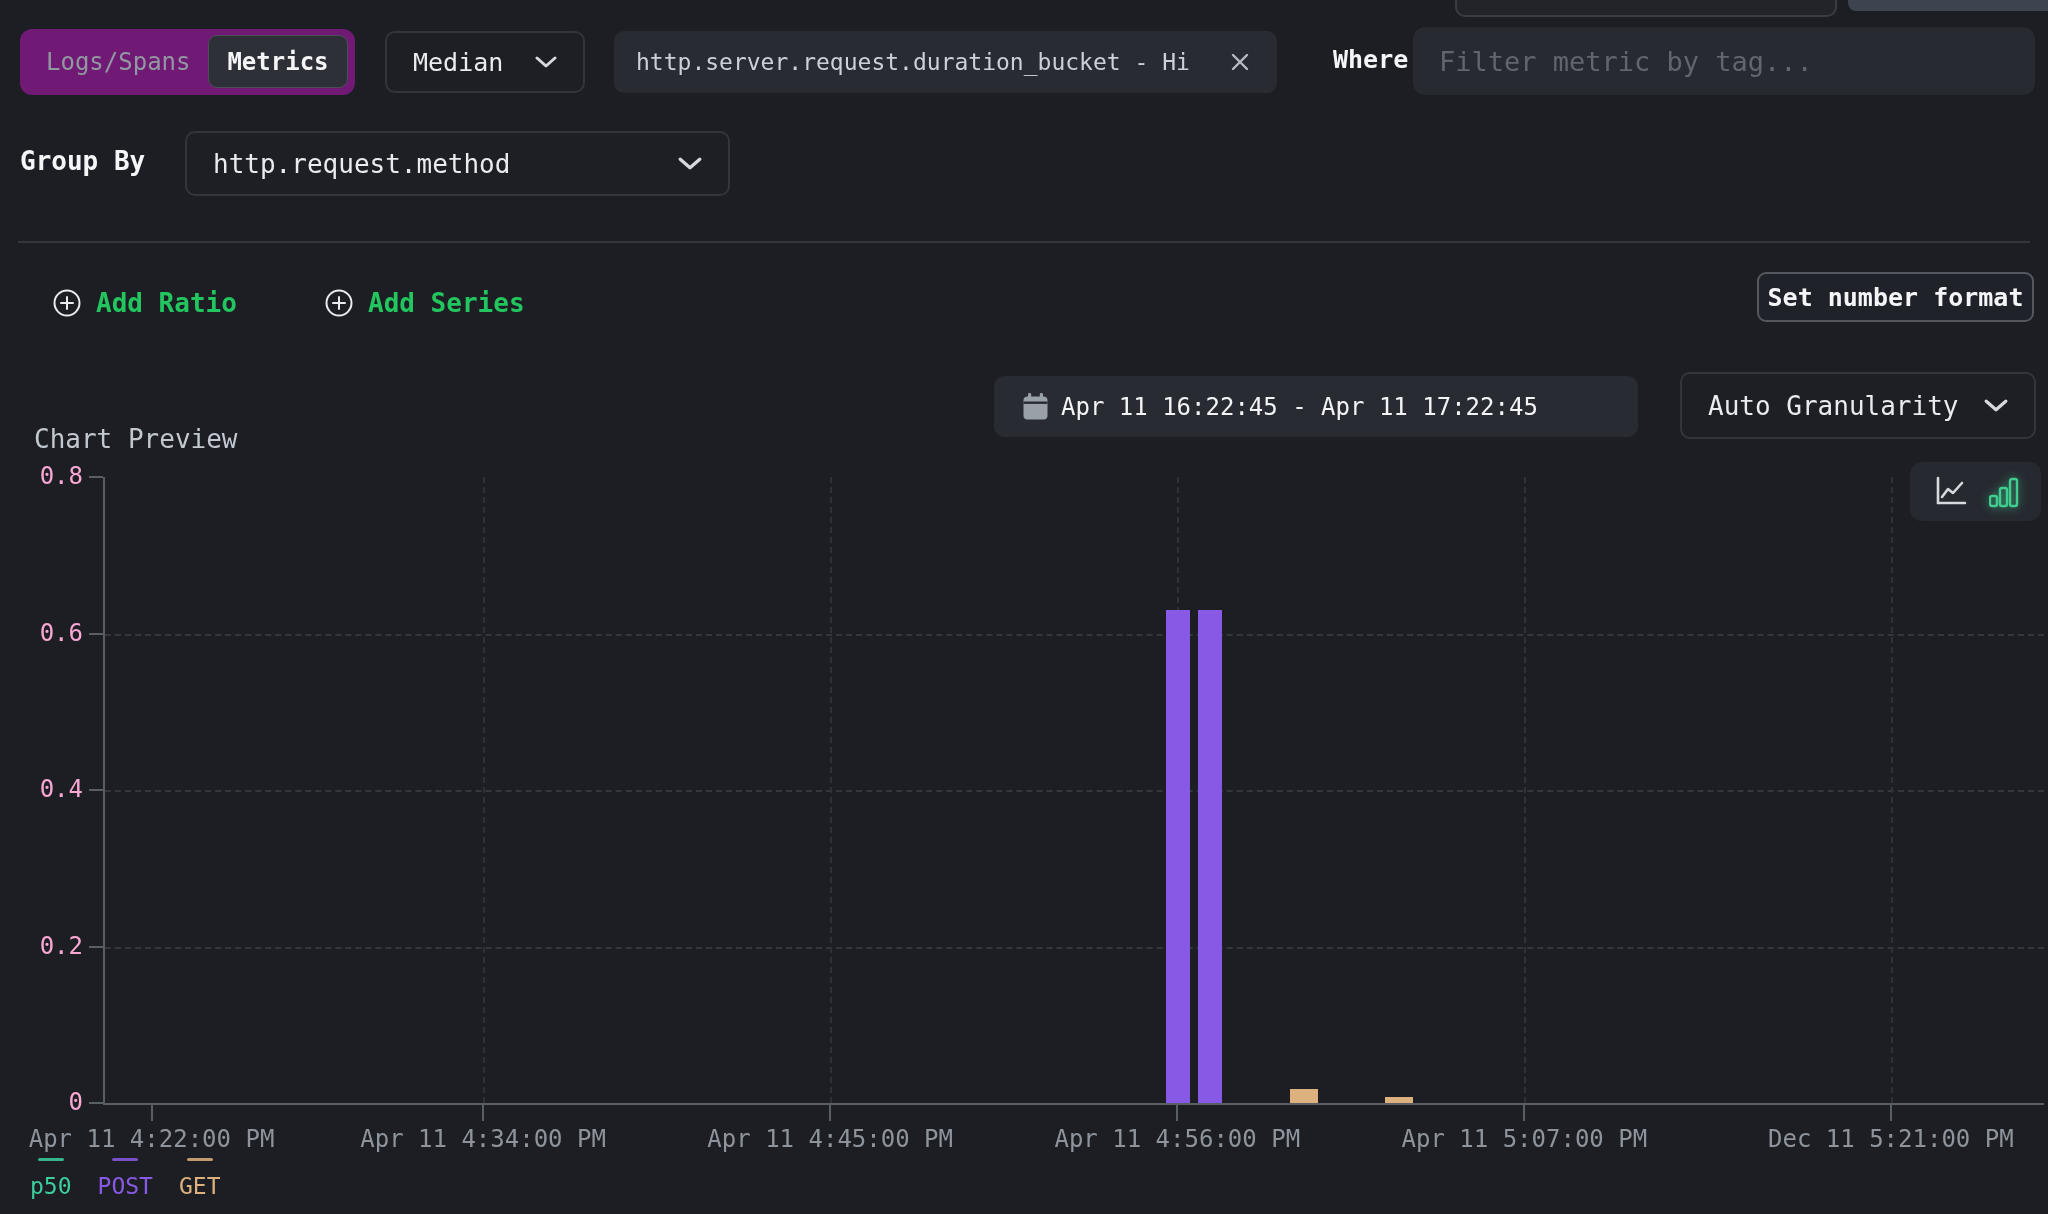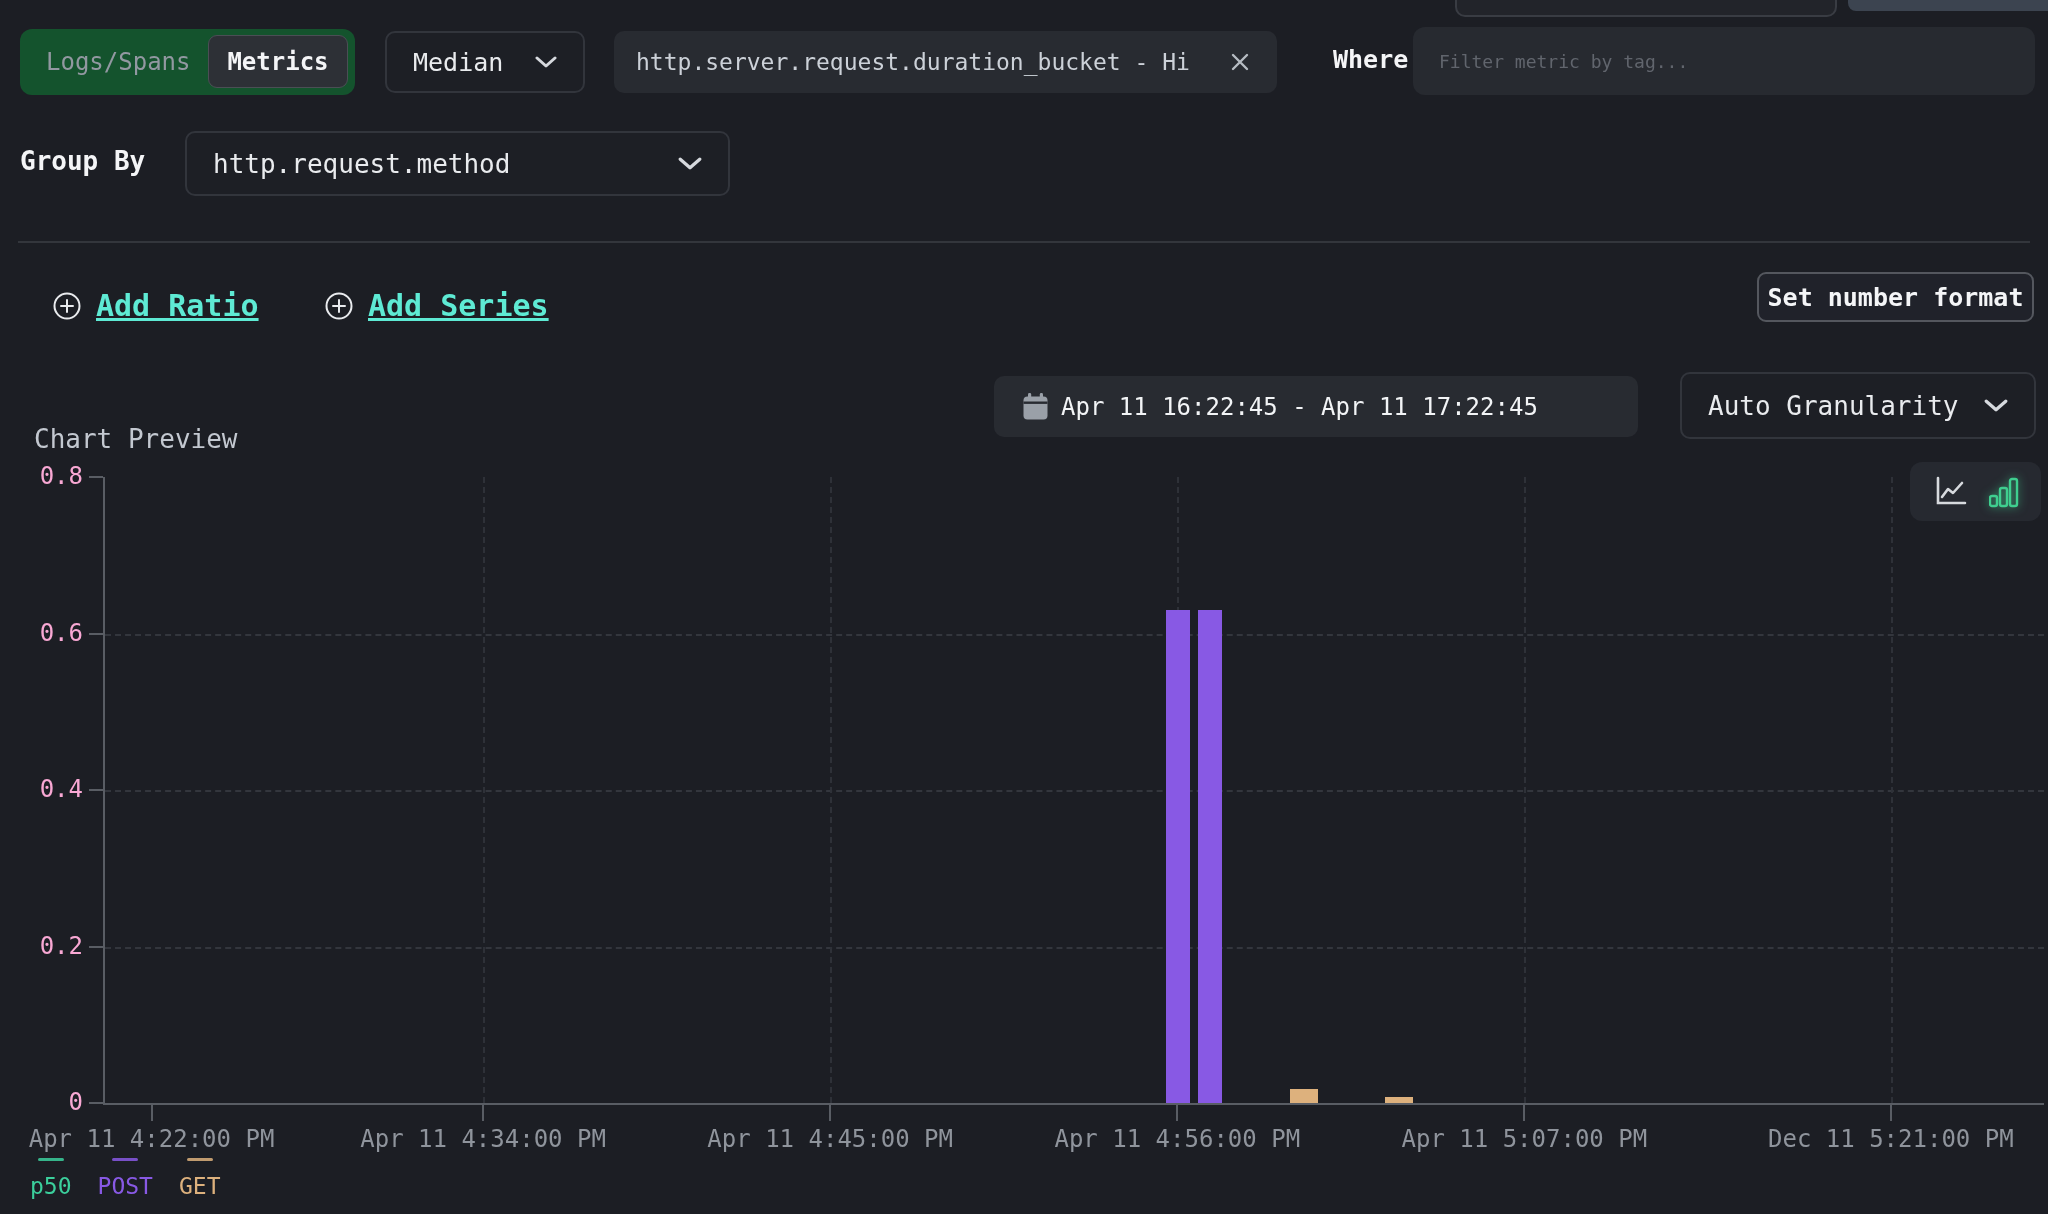--- a/index.html
+++ b/index.html
@@ -10,21 +10,21 @@
     color:#e9ebee;
   }
   .abs{position:absolute;}
   .row{display:flex;align-items:center;}
 
   
   .cutoff-input{left:1455px;top:-44px;width:378px;height:57px;border:2px solid #393c43;border-radius:10px;background:#22242a;}
   .cutoff-btn{left:1848px;top:-30px;width:214px;height:41px;background:#3c4450;border-radius:8px;}
 
   
-  .seg{left:20px;top:29px;width:335px;height:66px;background:#14532d;border-radius:12px;align-items:flex-end;}
+  .seg{left:20px;top:29px;width:335px;height:66px;background:#701a75;border-radius:12px;align-items:flex-end;}
   .seg-item{height:100%;display:flex;align-items:center;justify-content:center;color:#9298a1;font-size:24px;padding:0 26px;cursor:pointer;}
   .seg-item.active{
     position:absolute;left:188px;top:6px;height:53px;width:140px;padding:0;
     background:#2d3036;border:1px solid #4b4e55;border-radius:9px;
     color:#f4f5f7;font-weight:bold;box-sizing:border-box;
   }
 
   .select{
     border:2px solid #32353c;border-radius:10px;background:#1d1f25;
     display:flex;align-items:center;justify-content:space-between;
@@ -38,32 +38,32 @@
     display:flex;align-items:center;box-sizing:border-box;padding:0 22px;
   }
   .chip .txt{font-size:23px;color:#ccd1d8;white-space:nowrap;flex:1;}
   .chip .close{cursor:pointer;display:flex;align-items:center;padding:4px;}
 
   .where{left:1333px;top:45px;font-size:25px;font-weight:bold;color:#f4f5f7;}
 
   .filter{
     left:1413px;top:27px;width:622px;height:68px;background:#272a30;border:none;outline:none;
     border-radius:12px;box-sizing:border-box;padding:0 26px;
-    font-family:inherit;font-size:18px;color:#ccd1d8;
+    font-family:inherit;font-size:27px;color:#ccd1d8;
   }
   .filter::placeholder{color:#61656d;}
 
   .groupby-label{left:20px;top:146px;font-size:26px;font-weight:bold;color:#f4f5f7;}
   .groupby-select{left:185px;top:131px;width:545px;height:65px;}
   .groupby-select .val{font-size:26px;}
 
   .divider{left:18px;top:241px;width:2012px;height:2px;background:#33363c;}
 
   .add-btn{display:flex;align-items:center;gap:14px;cursor:pointer;}
-  .add-btn .lbl{font-size:30px;font-weight:bold;color:#5eead4;text-decoration:underline;}
+  .add-btn .lbl{font-size:26px;font-weight:bold;color:#22c55e;}
   .add-ratio{left:52px;top:288px;}
   .add-series{left:324px;top:288px;}
 
   .fmt-btn{
     left:1757px;top:272px;width:277px;height:50px;border:2px solid #54575e;border-radius:9px;
     display:flex;align-items:center;justify-content:center;background:#20222a;
     font-size:25px;font-weight:bold;color:#f4f5f7;box-sizing:border-box;cursor:pointer;
   }
 
   .preview-title{left:34px;top:396px;font-size:26px;color:#c3c8d0;margin-top:28px;}

